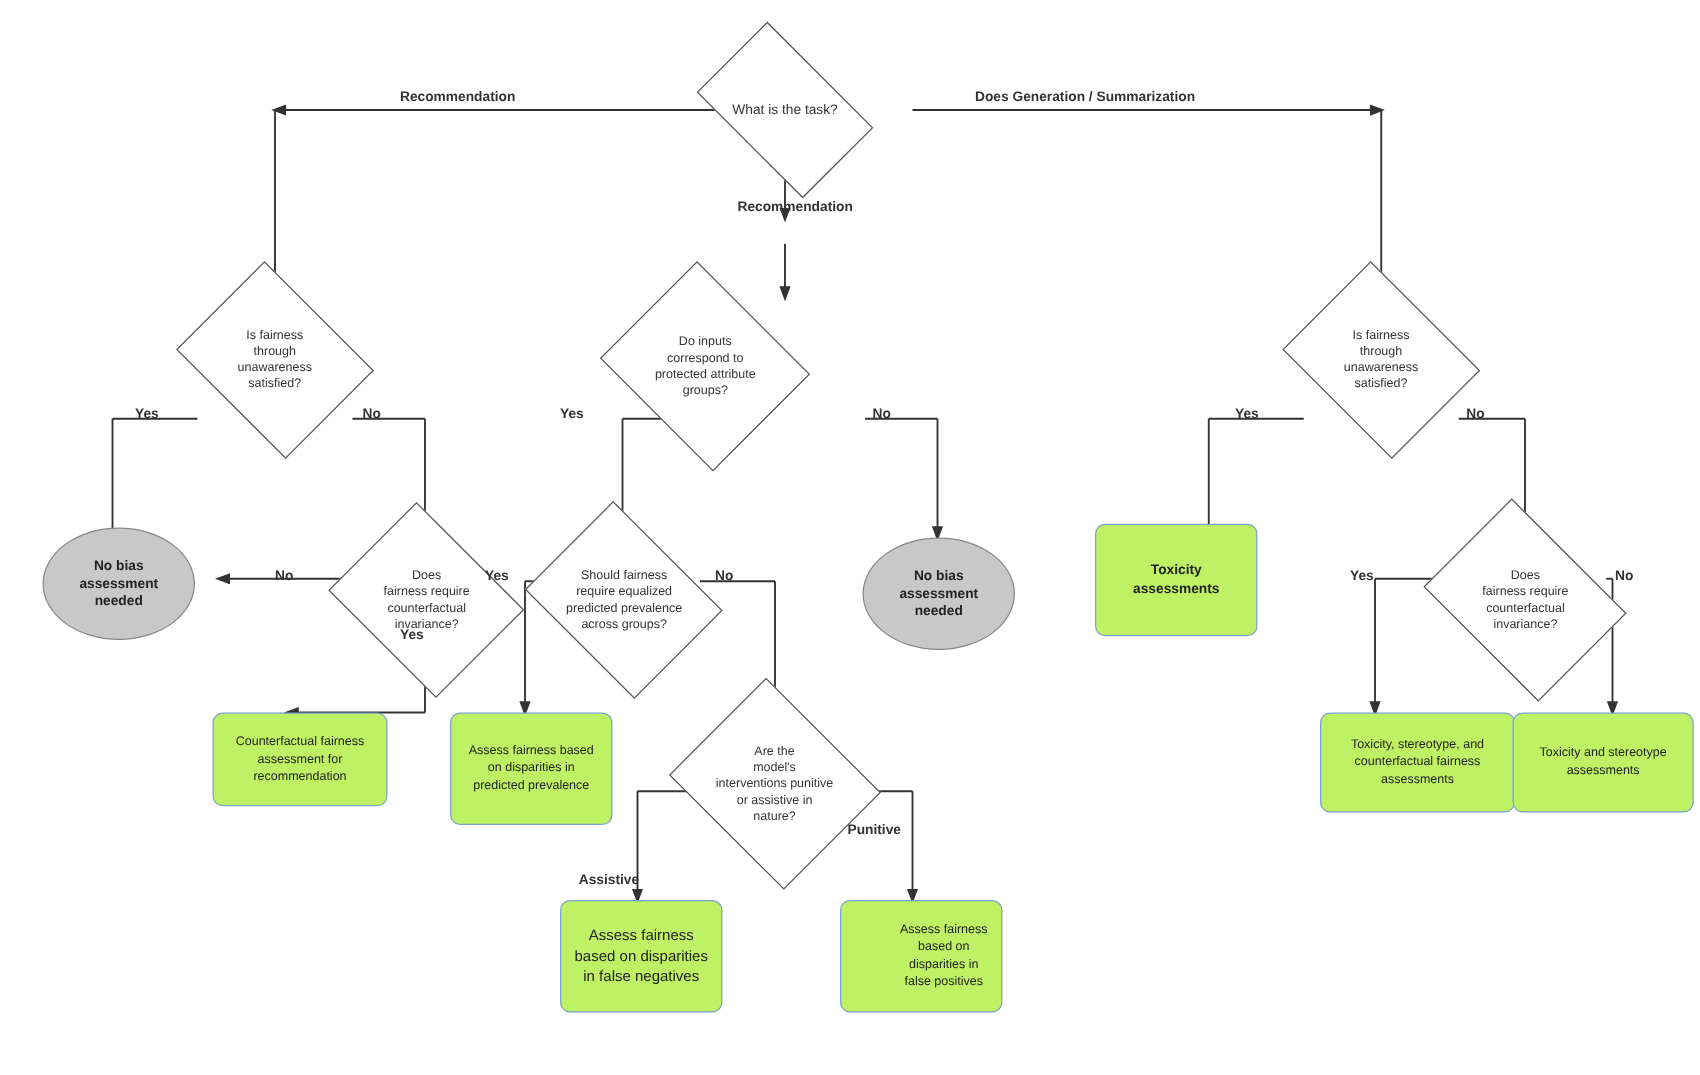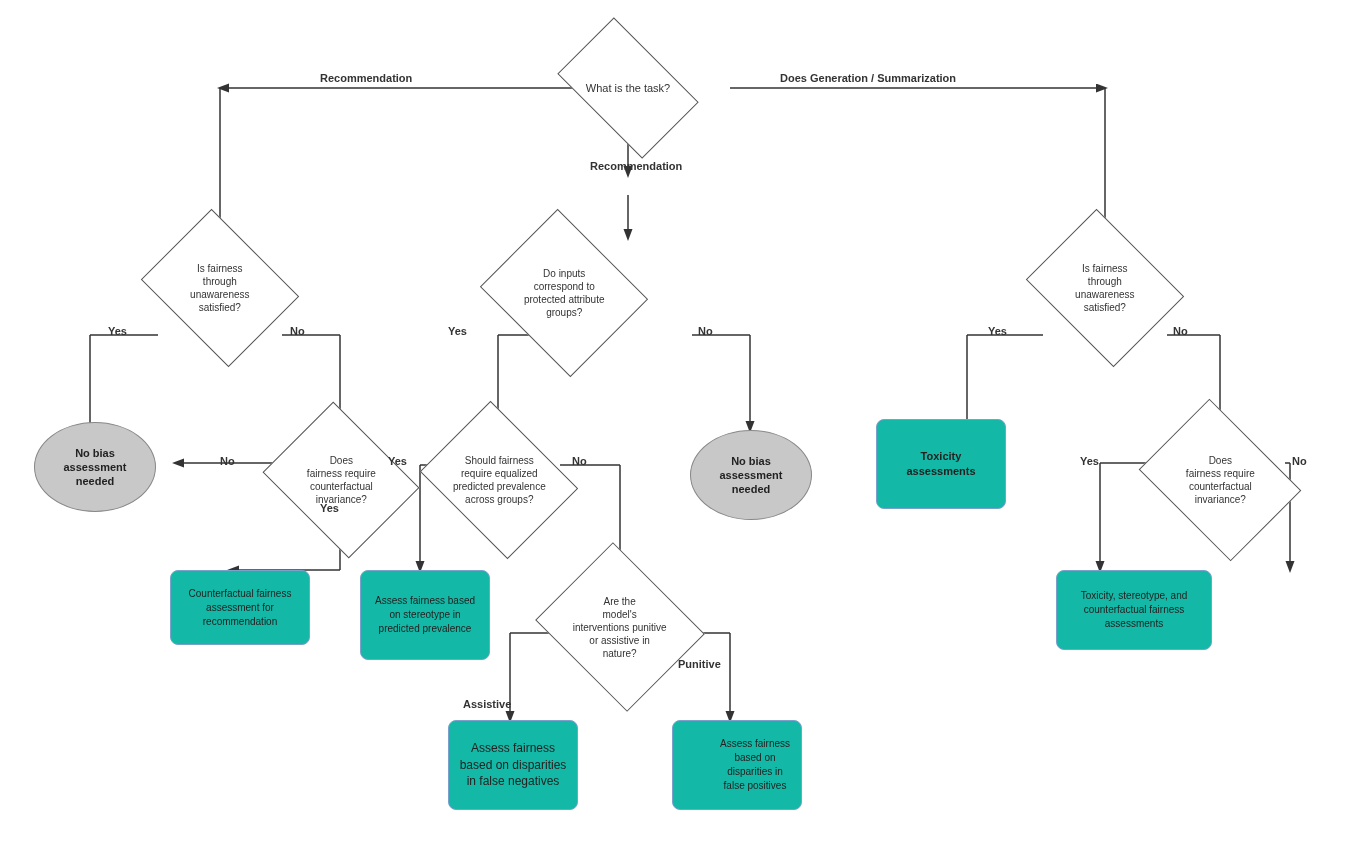--- a/index.html
+++ b/index.html
@@ -36,21 +36,21 @@
       border: 1.5px solid #555;
       transform: rotate(45deg);
     }
     .diamond-inner {
       transform: rotate(-45deg);
       font-size: 11px;
       color: #333;
       line-height: 1.3;
     }
     .rounded-box {
-      background: #14b8a6;
+      background: #bef264;
       border: 1.5px solid #7aa0cc;
       border-radius: 8px;
       font-size: 11px;
       color: #222;
       line-height: 1.4;
       padding: 8px;
     }
     .oval {
       background: #c8c8c8;
       border: 1.5px solid #888;
@@ -220,21 +220,21 @@
   <div class="edge-label" style="left:1292px; top:455px;">No</div>
 
   <div class="node rounded-box" style="left:155px; top:570px; width:140px; height:75px;margin-left:15px;">
     <span style="font-size:10px;">Counterfactual fairness
 assessment for
 recommendation</span>
   </div>
 
   <div class="node rounded-box" style="left:360px; top:570px; width:130px; height:90px;">
     <span style="font-size:10px;">Assess fairness
-based on stereotype
+based on disparities
 in predicted
 prevalence</span>
   </div>
 
   <div class="node diamond" style="left:555px; top:572px; width:130px; height:110px;">
     <div class="diamond-inner" style="font-size:10px; white-space:pre-line;">Are the
 model's
 interventions punitive
 or assistive in
 nature?</div>
@@ -243,20 +243,24 @@
   <div class="edge-label" style="left:463px; top:698px;">Assistive</div>
 
   <div class="edge-label" style="left:678px; top:658px;">Punitive</div>
 
   <div class="node rounded-box" style="left:1056px; top:570px; width:156px; height:80px;">
     <span style="font-size:10px;">Toxicity, stereotype, and
 counterfactual fairness
 assessments</span>
   </div>
 
+  <div class="node rounded-box" style="left:1210px; top:570px; width:145px; height:80px;">
+    <span style="font-size:10px;">Toxicity and stereotype
+assessments</span>
+  </div>
 
   <div class="node rounded-box" style="left:448px; top:720px; width:130px; height:90px;">
     <span style="font-size:12px;">Assess fairness
 based on disparities
 in false negatives</span>
   </div>
 
   <div class="node rounded-box" style="left:672px; top:720px; width:130px; height:90px;padding-left:44px;">
     <span style="font-size:10px;">Assess fairness
 based on disparities

